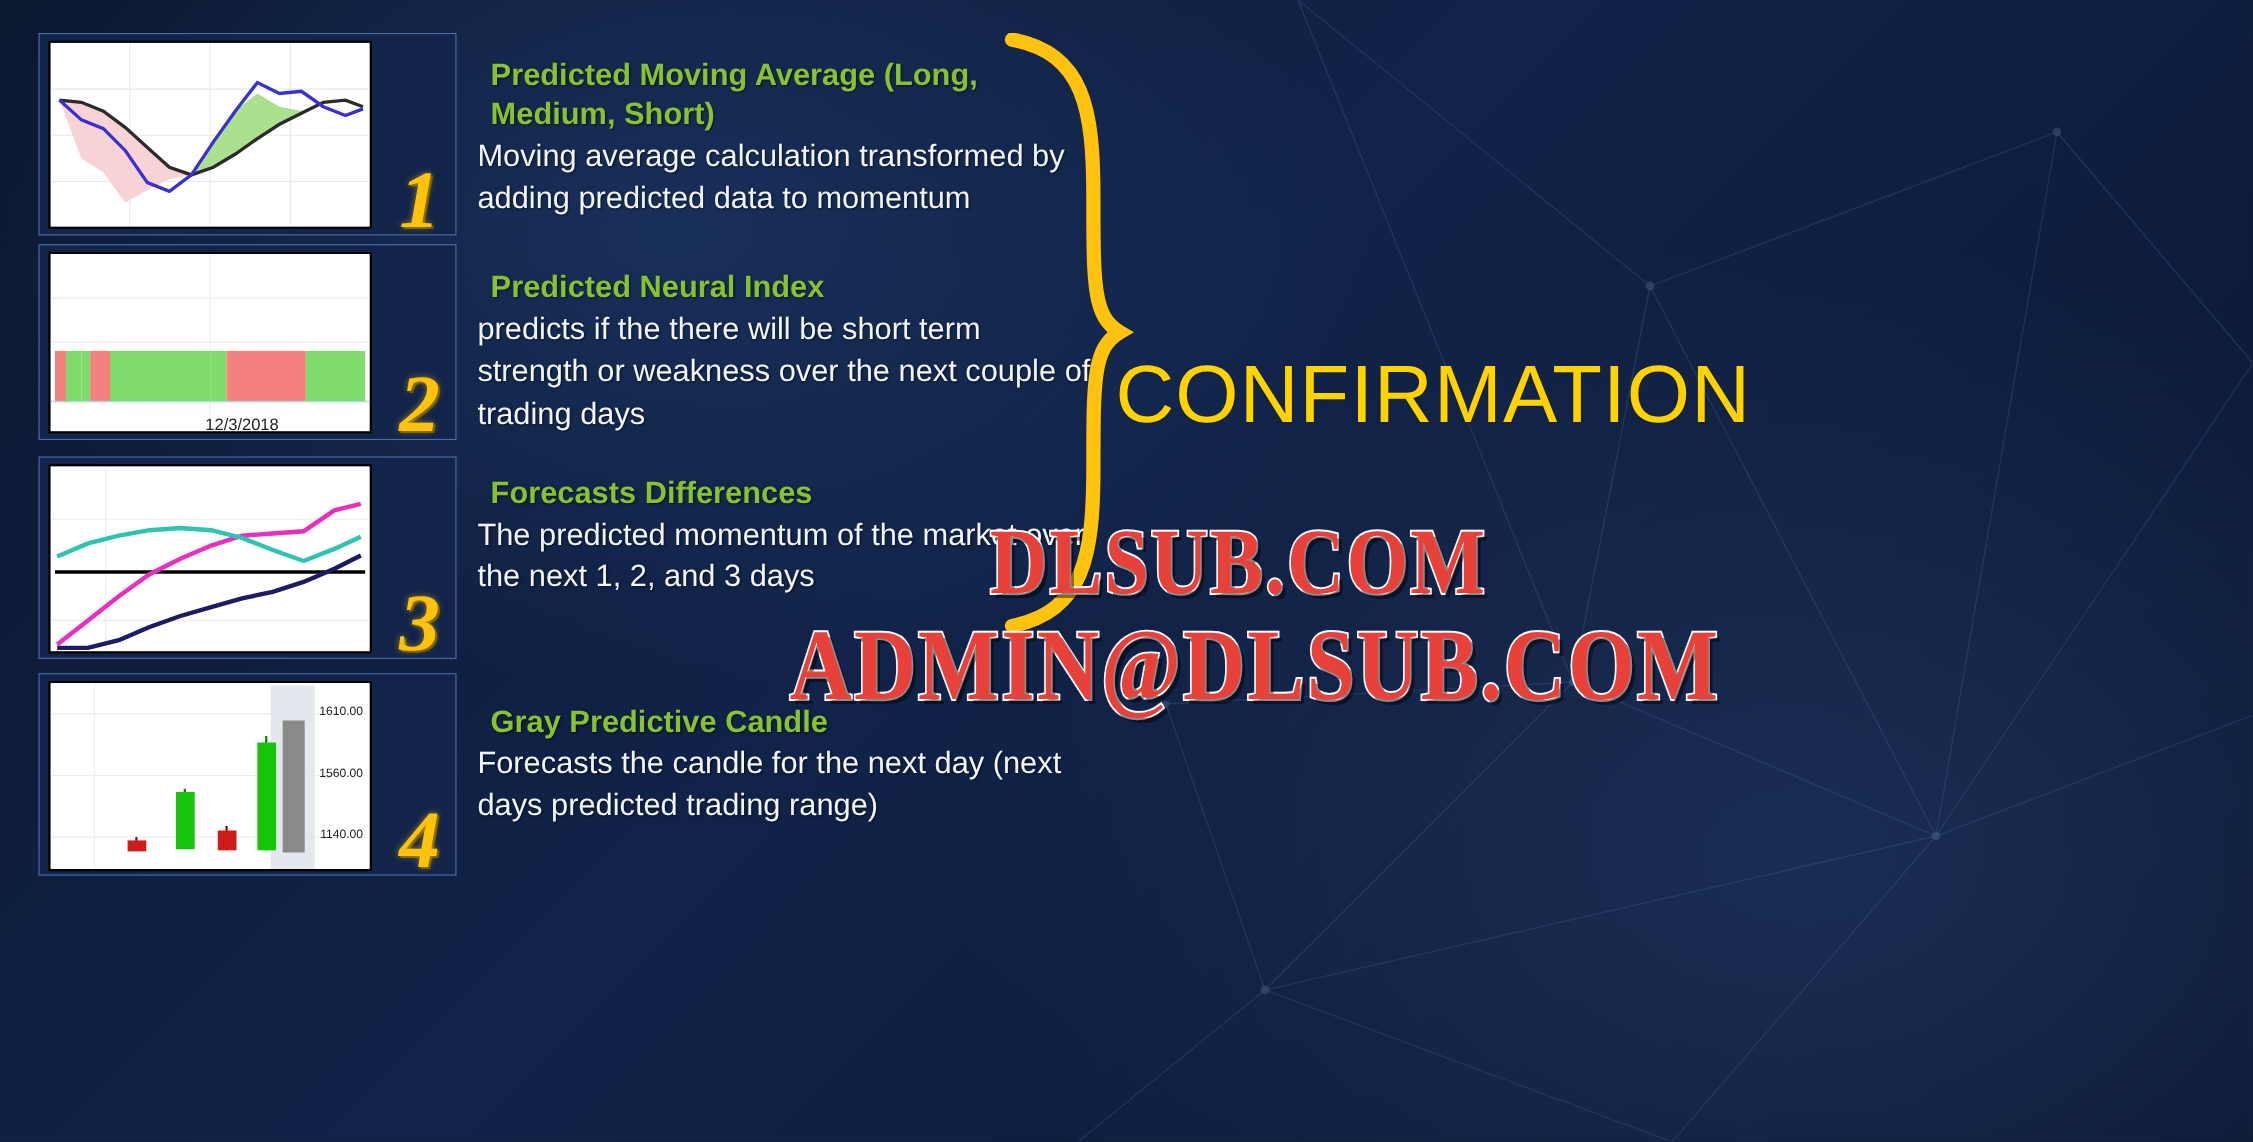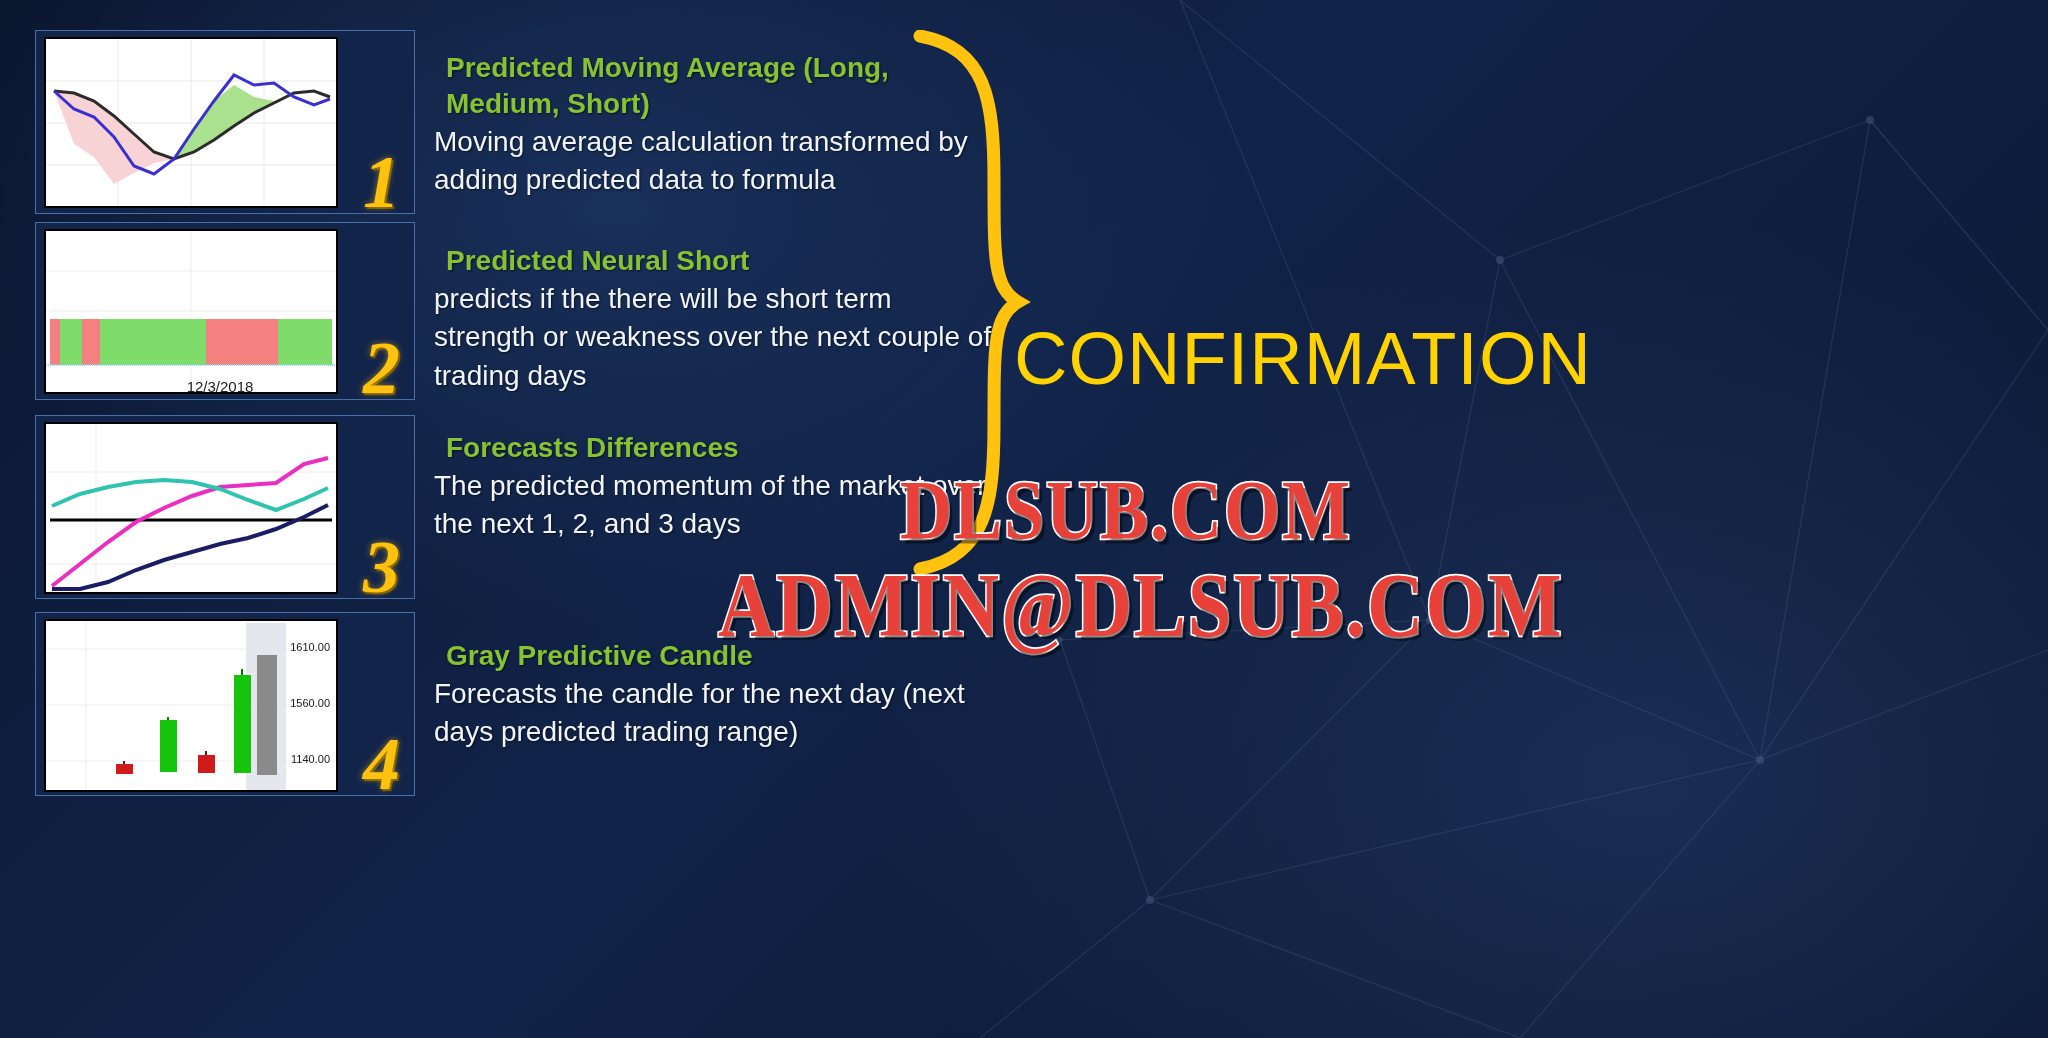--- a/index.html
+++ b/index.html
@@ -209,25 +209,25 @@
     <div class="axisbox" style="right:80px;width:62px;top:8px;height:179px;background:transparent;border:0;">
       <span style="top:20px;">1610.00</span>
       <span style="top:76px;">1560.00</span>
       <span style="top:132px;">1140.00</span>
     </div>
     <div class="num">4</div>
   </div>
 
   <div class="feat" id="f1">
     <p class="title">Predicted Moving Average (Long, Medium, Short)</p>
-    <p class="body">Moving average calculation transformed by adding predicted data to formula</p>
+    <p class="body">Moving average calculation transformed by adding predicted data to momentum</p>
   </div>
 
   <div class="feat" id="f2">
-    <p class="title">Predicted Neural Short</p>
+    <p class="title">Predicted Neural Index</p>
     <p class="body">predicts if the there will be short term strength or weakness over the next couple of trading days</p>
   </div>
 
   <div class="feat" id="f3">
     <p class="title">Forecasts Differences</p>
     <p class="body">The predicted momentum of the market over the next 1, 2, and 3 days</p>
   </div>
 
   <div class="feat" id="f4">
     <p class="title">Gray Predictive Candle</p>

